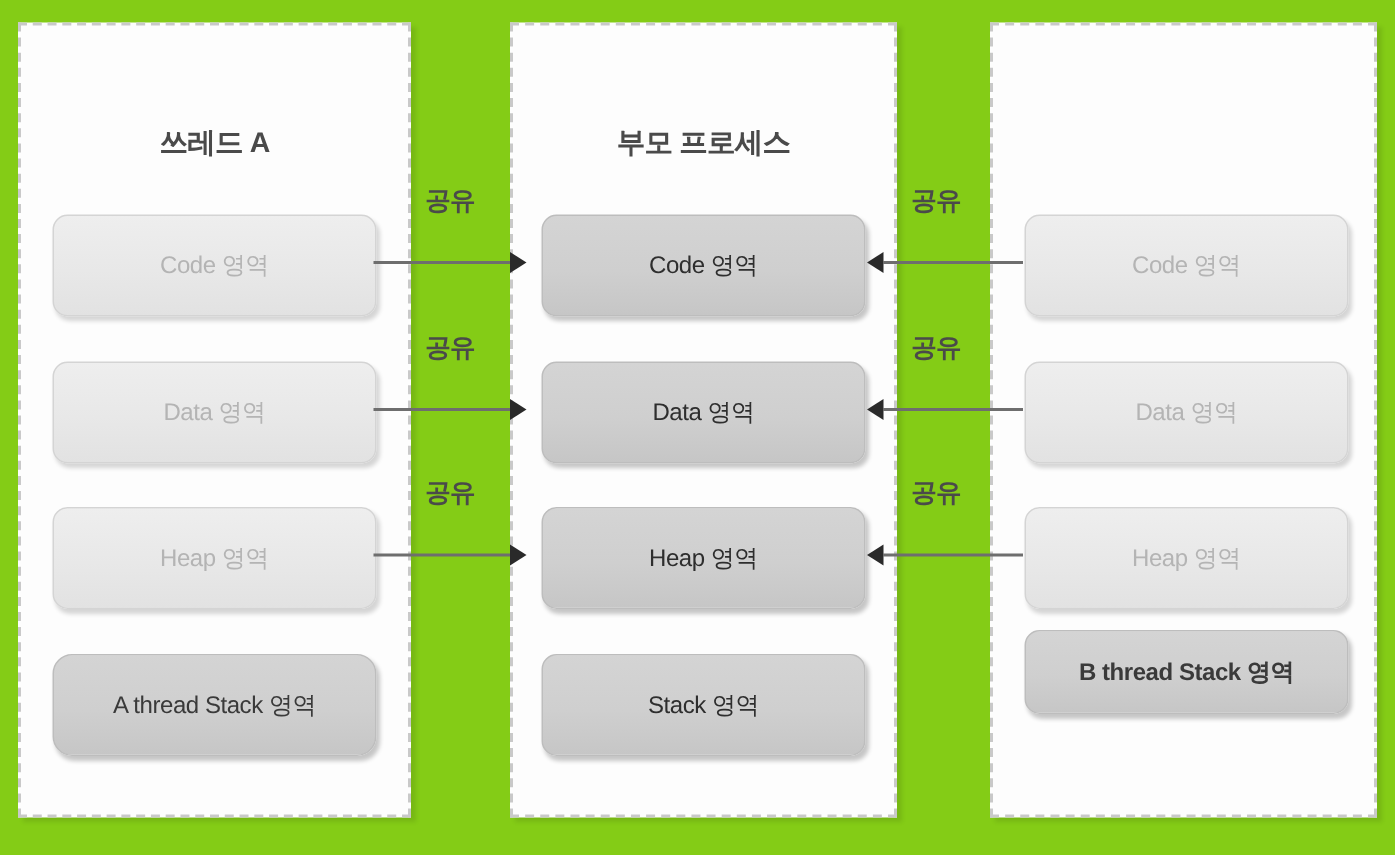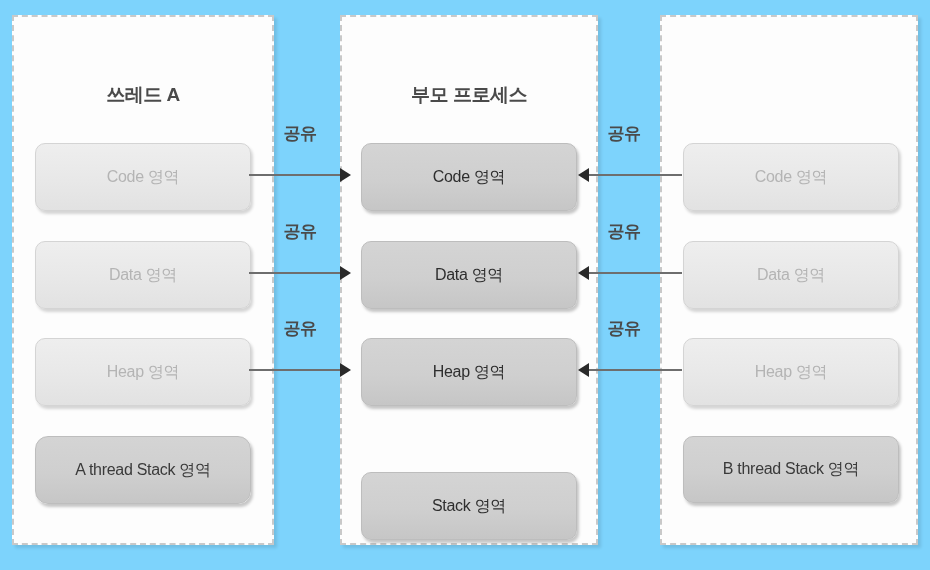--- a/index.html
+++ b/index.html
@@ -7,21 +7,21 @@
     padding: 0;
     background: #ffffff;
   }
   body {
     font-family: "Liberation Sans", "DejaVu Sans", sans-serif;
   }
   #canvas {
     position: relative;
     width: 930px;
     height: 570px;
-    background: #7dd3fc;
+    background: #84cc16;
     overflow: hidden;
   }
 
   
   .column {
     position: absolute;
     background: #fdfdfd;
     border: 2px dashed #c9c9c9;
     box-shadow: 3px 3px 3px rgba(0,0,0,0.10);
     box-sizing: border-box;
@@ -114,32 +114,32 @@
 
   <div class="column" style="left:340px; top:15px; width:258px; height:530px;text-decoration:underline;">
     <div class="col-title" style="top:65px;">부모 프로세스</div>
 
     <div class="region solid dark-text" style="left:19px; top:126px; width:216px; height:68px;">Code 영역</div>
 
     <div class="region solid dark-text" style="left:19px; top:224px; width:216px; height:68px;">Data 영역</div>
 
     <div class="region solid dark-text" style="left:19px; top:321px; width:216px; height:68px;">Heap 영역</div>
 
-    <div class="region solid dark-text" style="left:19px; top:419px; width:216px; height:68px;margin-top:36px;">Stack 영역</div>
+    <div class="region solid dark-text" style="left:19px; top:419px; width:216px; height:68px;">Stack 영역</div>
   </div>
 
   <div class="column" style="left:660px; top:15px; width:258px; height:530px;">
 
     <div class="region faded" style="left:21px; top:126px; width:216px; height:68px;">Code 영역</div>
 
     <div class="region faded" style="left:21px; top:224px; width:216px; height:68px;">Data 영역</div>
 
     <div class="region faded" style="left:21px; top:321px; width:216px; height:68px;">Heap 영역</div>
 
-    <div class="region solid" style="left:21px; top:419px; width:216px; height:67px;">B thread Stack 영역</div>
+    <div class="region solid" style="left:21px; top:403px; width:216px; height:56px;font-weight:bold;">B thread Stack 영역</div>
   </div>
 
   <div class="share-label" style="left:270px; top:122px; width:60px;">공유</div>
   <div class="conn" style="left:249px; top:174px; width:93px;"></div>
   <div class="arrowhead right" style="left:340px; top:168px;"></div>
 
   <div class="share-label" style="left:270px; top:220px; width:60px;">공유</div>
   <div class="conn" style="left:249px; top:272px; width:93px;"></div>
   <div class="arrowhead right" style="left:340px; top:266px;"></div>
 

